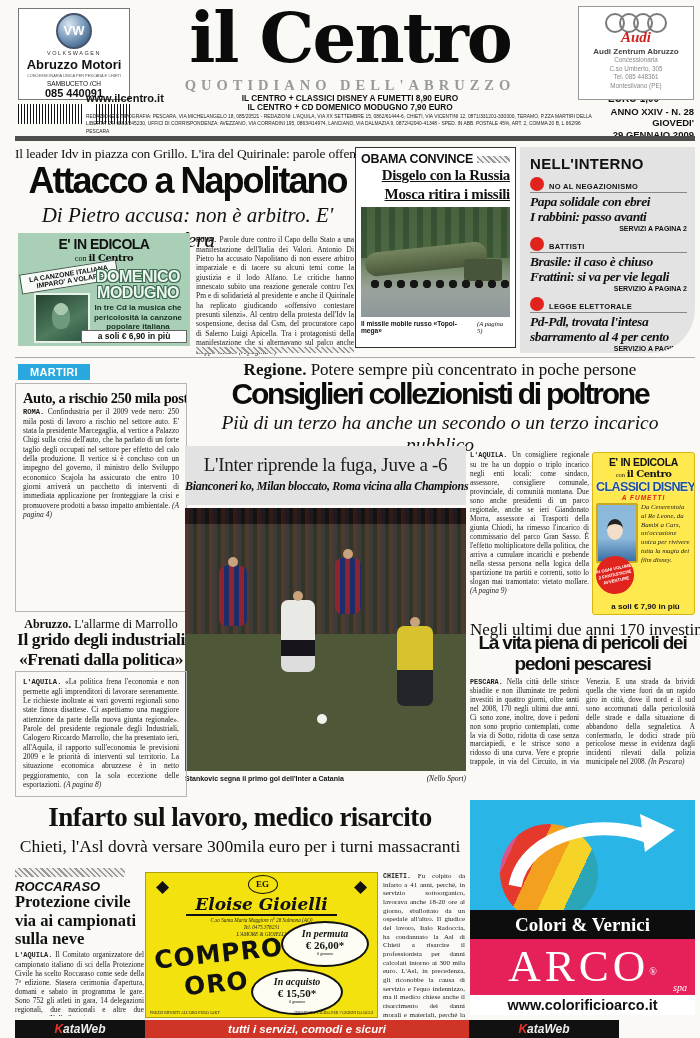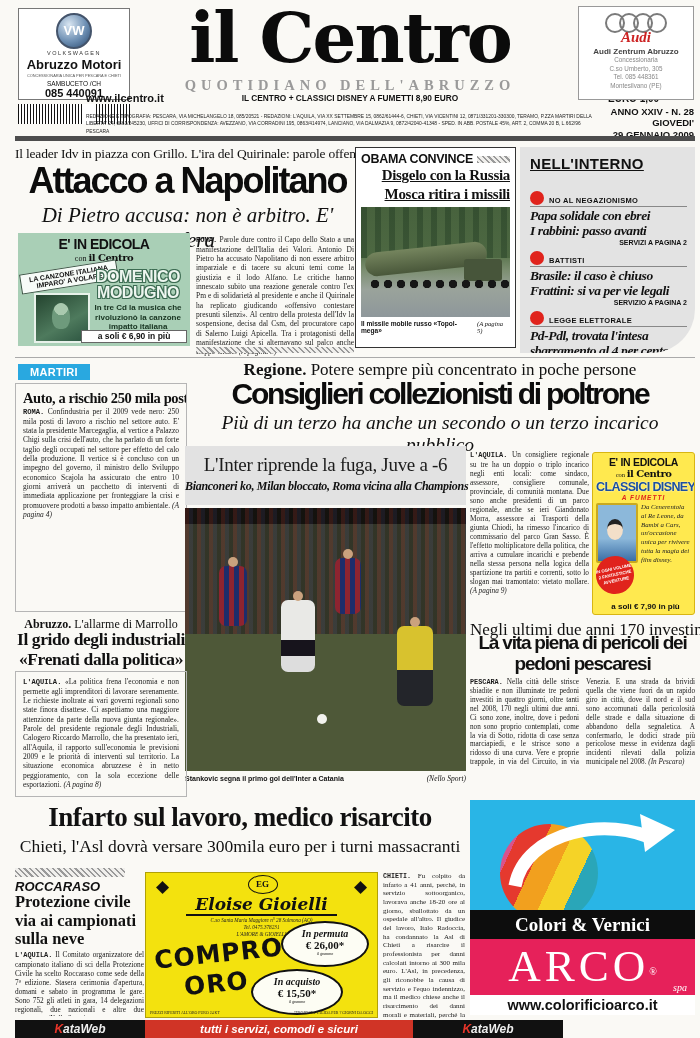--- a/index.html
+++ b/index.html
@@ -81,21 +81,21 @@
               transform:rotate(-6deg);background:linear-gradient(180deg,#75855e,#49573a);}
   .ob-truck{position:absolute;right:8px;top:52px;width:38px;height:22px;background:#47553a;border-radius:3px;}
   .ob-wheels{position:absolute;left:8px;top:72px;width:140px;height:10px;
              background:radial-gradient(circle 4px at 6px 5px,#161616 4px,transparent 4.5px);
              background-size:13px 10px;background-repeat:repeat-x;}
   .ob-cap{display:flex;justify-content:space-between;margin-top:3px;font-size:6.6px;}
   .ob-cap .cap-b{font-family:"Liberation Sans",sans-serif;font-weight:bold;}
   .ob-cap .cap-r{font-style:italic;}
   .interno-box{left:520px;top:147px;width:175px;height:206px;background:#e3e3e3;border-radius:0 0 44px 0;
                padding:8px 8px 0 10px;box-sizing:border-box;overflow:hidden;}
-  .int-title{font:bold 15px "Liberation Sans",sans-serif;letter-spacing:.3px;margin-bottom:19px;text-decoration:underline;}
+  .int-title{font:bold 15px "Liberation Sans",sans-serif;letter-spacing:.3px;margin-bottom:5px;}
   .int-item{margin-bottom:5px;}
   .int-head{display:flex;align-items:flex-end;border-bottom:1px solid #888;padding-bottom:1px;margin-bottom:1px;}
   .int-dot{width:14px;height:14px;border-radius:50%;background:#e0231c;margin-right:5px;flex:none;}
   .int-tag{font:bold 7.5px "Liberation Sans",sans-serif;letter-spacing:.3px;}
   .int-line{font-weight:bold;font-style:italic;font-size:13.5px;line-height:15px;letter-spacing:-.4px;white-space:nowrap;}
   .int-ref{text-align:right;font:bold 7px "Liberation Sans",sans-serif;margin-top:1px;}
   .top-divider{left:15px;top:357px;width:680px;height:1px;background:#aaa;}
 
   
   .econ-label{left:18px;top:364px;padding:2px 12px;background:#29a8e0;color:#fff;
@@ -175,21 +175,21 @@
   .arco{left:470px;top:800px;width:225px;height:215px;}
   .arco-top{position:relative;height:110px;background:#29b5e6;overflow:hidden;}
   .arco-ball{position:absolute;left:30px;top:24px;width:98px;height:98px;border-radius:50%;
              background:linear-gradient(115deg,#d9538c 0 16%,#e5392e 16% 36%,#f2a01e 36% 54%,#f5d327 54% 72%,#2aa6b8 72% 100%);}
   .arco-band{height:29px;background:#0d0d0d;color:#fff;text-align:center;font-weight:bold;font-size:19px;line-height:29px;}
   .arco-pink{position:relative;height:56px;background:#e6215a;text-align:center;}
   .arco-name{color:#fff;font-size:45px;line-height:54px;letter-spacing:4px;font-family:"Liberation Serif",serif;}
   .arco-reg{color:#fff;font-size:10px;vertical-align:super;}
   .arco-spa{position:absolute;right:8px;bottom:2px;color:#fff;font-style:italic;font-size:10px;margin-left:16px;}
   .arco-url{height:20px;background:#fff;text-align:center;font:bold 14.5px/20px "Liberation Sans",sans-serif;}
-  .strip{left:15px;top:1020px;width:548px;height:18px;display:flex;}
+  .strip{left:15px;top:1020px;width:604px;height:18px;display:flex;}
   .kw{background:#111;color:#eee;font:bold italic 12px/18px "Liberation Sans",sans-serif;text-align:center;}
   .kw::first-letter{color:#e8352a;}
   .kw-l{width:130px;}
   .kw-r{width:150px;}
   .strip-mid{flex:1;background:#d03426;color:#fff;font:bold italic 11.5px/18px "Liberation Sans",sans-serif;text-align:center;overflow:hidden;}
 </style>
 </head>
 <body>
 
 <div class="page">
@@ -203,20 +203,21 @@
     <div class="vw-phone">085 440091</div>
   </div>
   <div class="abs barcode">
       <div class="bc-gap"></div>
     </div>
 
   <div class="abs mast-title">il Centro</div>
   <div class="abs mast-sub">QUOTIDIANO DELL'ABRUZZO</div>
   <div class="abs mast-site">www.ilcentro.it</div>
   <div class="abs mast-b1">IL CENTRO + CLASSICI DISNEY A FUMETTI 8,90 EURO</div>
+  <div class="abs mast-b2">IL CENTRO + CD DOMENICO MODUGNO 7,90 EURO</div>
   <div class="abs mast-price">EURO 1,00</div>
   <div class="abs colophon">REDAZIONE E TIPOGRAFIA: PESCARA, VIA MICHELANGELO 18, 085/20521 - REDAZIONI: L'AQUILA, VIA XX SETTEMBRE 15, 0862/61444-6, CHIETI, VIA VICENTINI 12, 0871/331201-330300, TERAMO, P.ZZA MARTIRI DELLA LIBERTA' 24, 0861/245230, UFFICI DI CORRISPONDENZA: AVEZZANO, VIA CORRADINI 195, 0863/414974, LANCIANO, VIA DALMAZIA 9, 0872/42040-41348 - SPED. IN ABB. POSTALE 45%, ART. 2, COMMA 20 B, L.662/96 PESCARA</div>
 
   <div class="abs audi-ad">
     <div class="audi-rings"><span></span><span></span><span></span><span></span></div>
     <div class="audi-word">Audi</div>
     <div class="audi-name">Audi Zentrum Abruzzo</div>
     <div class="audi-line">Concessionaria</div>
     <div class="audi-line">C.so Umberto, 305</div>
     <div class="audi-line">Tel. 085 448361</div>
@@ -240,21 +241,21 @@
       <div>LA CANZONE ITALIANA</div>
       <div>IMPARO' A VOLARE</div>
     </div>
     <div class="mb-cd">
         <i></i>
       </div>
     <div class="mb-name">
       <div>DOMENICO</div>
       <div>MODUGNO</div>
     </div>
-    <div class="mb-text">In tre Cd la musica che rivoluzionò la canzone impatto italiana</div>
+    <div class="mb-text">In tre Cd la musica che pericolosità la canzone popolare italiana</div>
     <div class="mb-price">a soli € 6,90 in più</div>
   </div>
 
   <div class="abs lead-body body-txt">
     <span class="lead-word">ROMA.</span><span> Parole dure contro il Capo dello Stato a una manifestazione dell'Italia dei Valori. Antonio Di Pietro ha accusato Napolitano di non essere arbitro imparziale e di tacere su alcuni temi come la giustizia e il lodo Alfano. Le critiche hanno innescato subito una reazione generale contro l'ex Pm e di solidarietà al presidente e anche il Quirinale ha replicato giudicando «offensivo contestare presunti silenzi». Al centro della protesta dell'Idv la sospensione, decisa dal Csm, del procuratore capo di Salerno Luigi Apicella. Tra i protagonisti della manifestazione che si alternavano sul palco anche Beppe Grillo. </span><span class="ref">(A pagina 3)</span>
   </div>
   <div class="abs lead-hatch hatch"></div>
 
   <div class="abs obama-box">
     <div class="ob-head">

